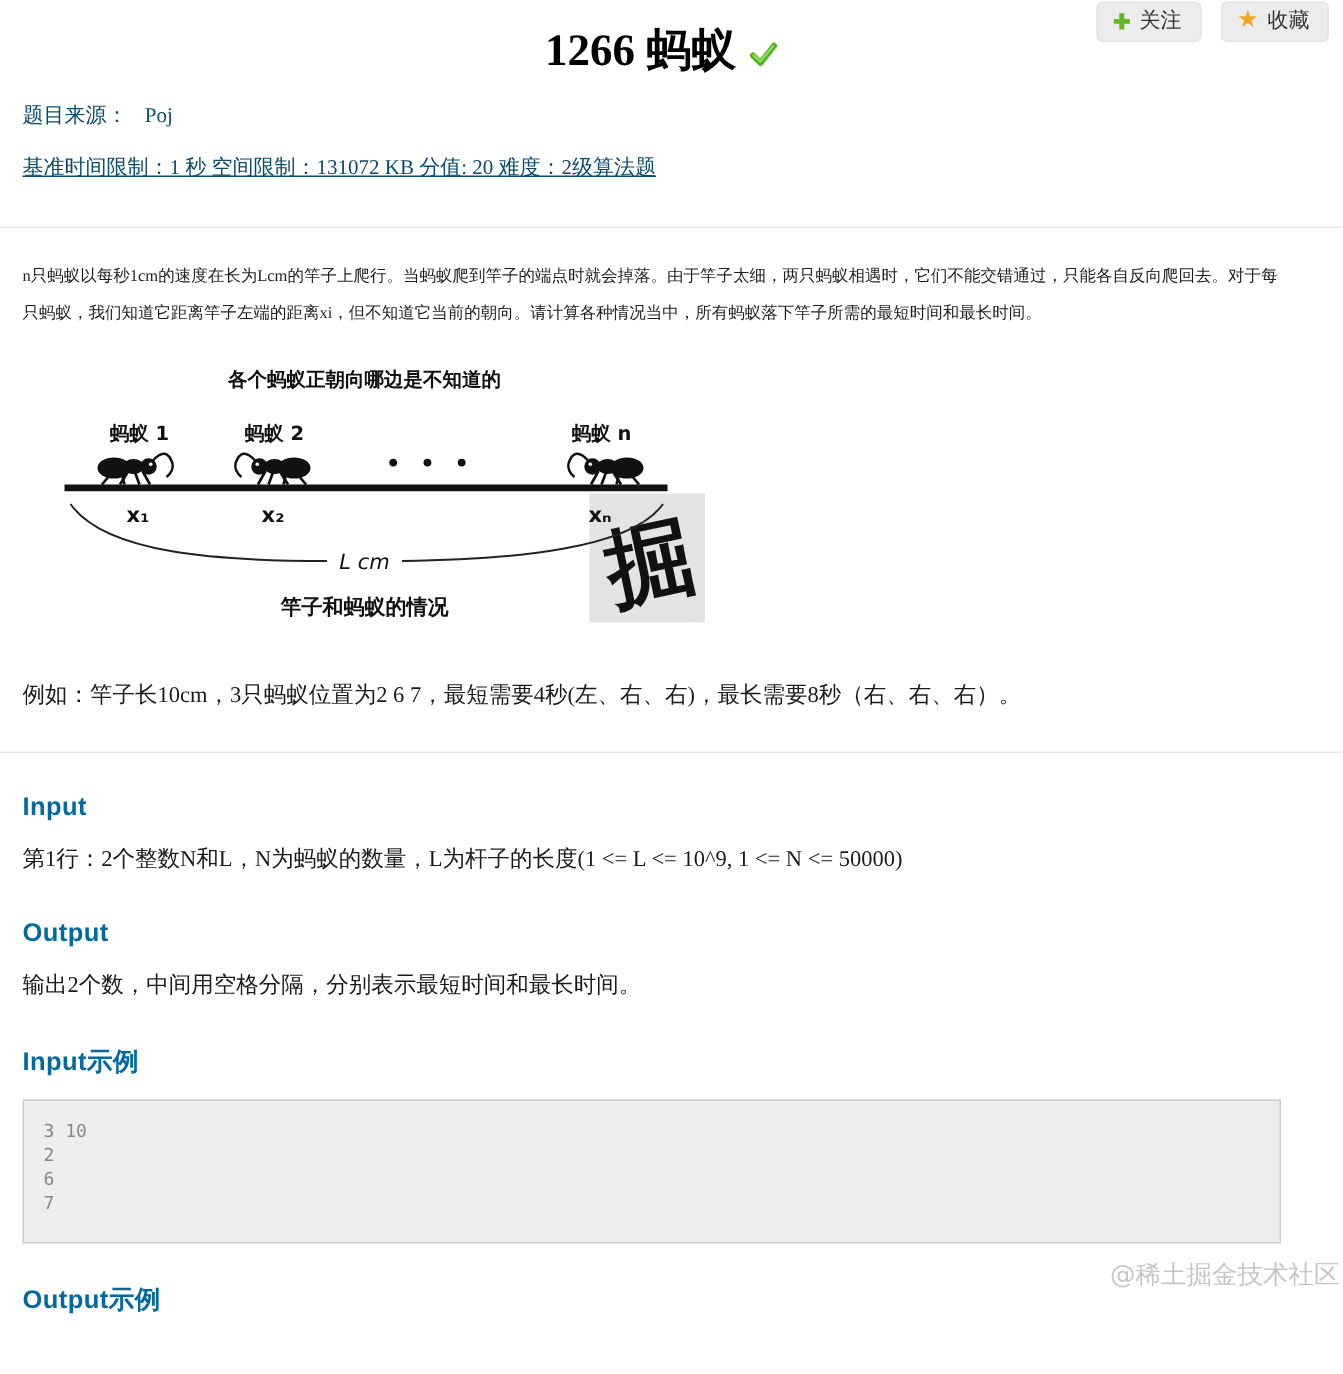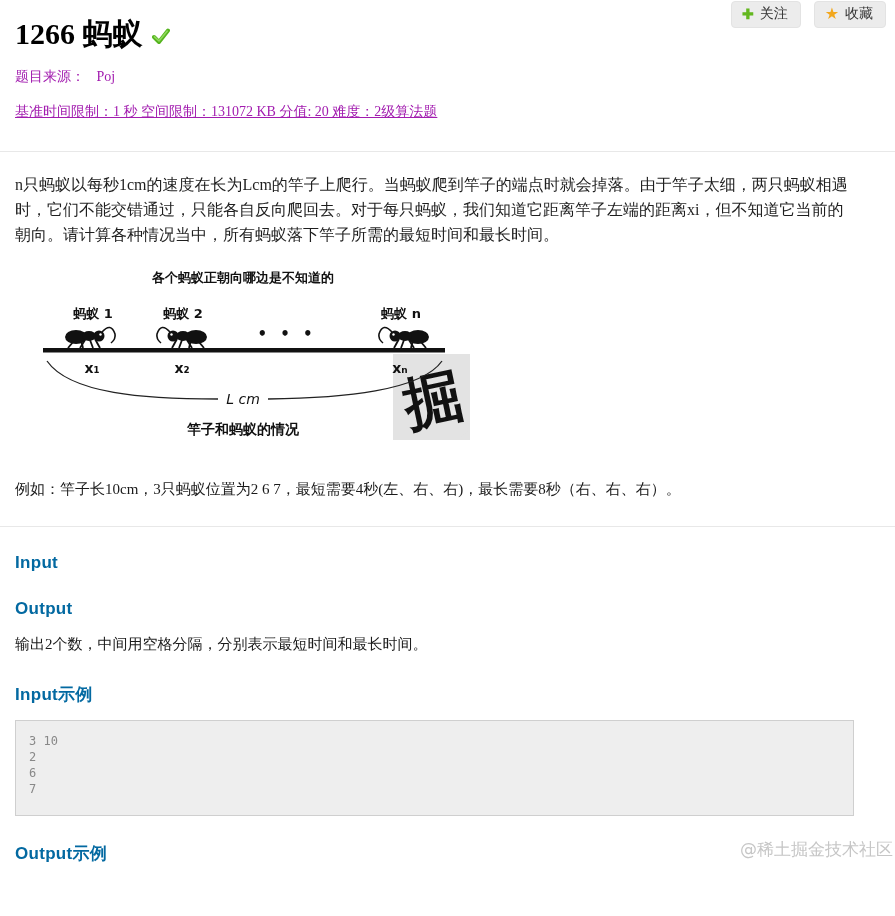--- a/index.html
+++ b/index.html
@@ -15,35 +15,35 @@
     background:#ececec; border:1px solid #e3e3e3; border-radius:4px;
     padding:3px 12px 4px 10px; display:flex; align-items:center; gap:6px;
     font-family:"Liberation Sans", sans-serif; font-size:14px; color:#333;
     cursor:pointer;
   }
   .btn .ico-plus { color:#63b71f; font-size:14px; font-weight:bold; line-height:1; }
   .btn .ico-star { color:#f2a71e; font-size:16px; line-height:1; }
 
   h1.title {
     margin:0; padding:16px 29px 0 15px; font-size:30px; font-weight:bold;
-    color:#000; display:flex; align-items:center; gap:9px; line-height:1.2;
+    color:#000; display:flex; align-items:center; gap:9px; line-height:1.2;justify-content:center;
   }
   .check-icon { display:inline-flex; margin-top:4px; }
 
   .meta-source { margin:16px 15px 0; font-size:14px; }
   .meta-limits { margin:17px 15px 0; font-size:14px;text-decoration:underline; }
-  .red { color:#a21caf; }
+  .red { color:#0c4a6e; }
   .meta-source .val { margin-left:8px; }
 
   .divider { border:none; border-top:1px solid #e8e8e8; margin:0; }
   .divider.d1 { margin-top:30px; }
   .divider.d2 { margin-top:24px; }
 
   .desc {
-    margin:20px 38px 0 15px; font-size:16px; line-height:25px; color:#1e1e1e;
+    margin:20px 38px 0 15px; font-size:11px; line-height:25px; color:#1e1e1e;
   }
   figure.ant-figure { margin:18px 0 0 15px; width:455px; height:175px; }
   .example-note { margin:37px 38px 12px 15px; font-size:15px; line-height:25px; }
 
   h3.sec {
     margin:26px 15px 0; font-family:"Liberation Sans", sans-serif;
     font-weight:bold; font-size:17px; color:#0369a1; letter-spacing:0.3px;
   }
   .sec-text { margin:13px 38px 0 15px; font-size:15px; line-height:25px; }
   .sec-text .line { display:block; }
@@ -143,20 +143,21 @@
     <text x="228" y="169" text-anchor="middle" font-size="14" font-weight="bold">竿子和蚂蚁的情况</text>
   </svg>
 </figure>
 
 <p class="example-note">例如：竿子长10cm，3只蚂蚁位置为2 6 7，最短需要4秒(左、右、右)，最长需要8秒（右、右、右）。</p>
 
 <hr class="divider d2">
 
 <h3 class="sec">Input</h3>
 <div class="sec-text">
+  <span class="line">第1行：2个整数N和L，N为蚂蚁的数量，L为杆子的长度(1 &lt;= L &lt;= 10^9, 1 &lt;= N &lt;= 50000)</span>
 </div>
 
 <h3 class="sec">Output</h3>
 <div class="sec-text">输出2个数，中间用空格分隔，分别表示最短时间和最长时间。</div>
 
 <h3 class="sec">Input示例</h3>
 <pre class="code tall">3 10
 2
 6
 7</pre>

